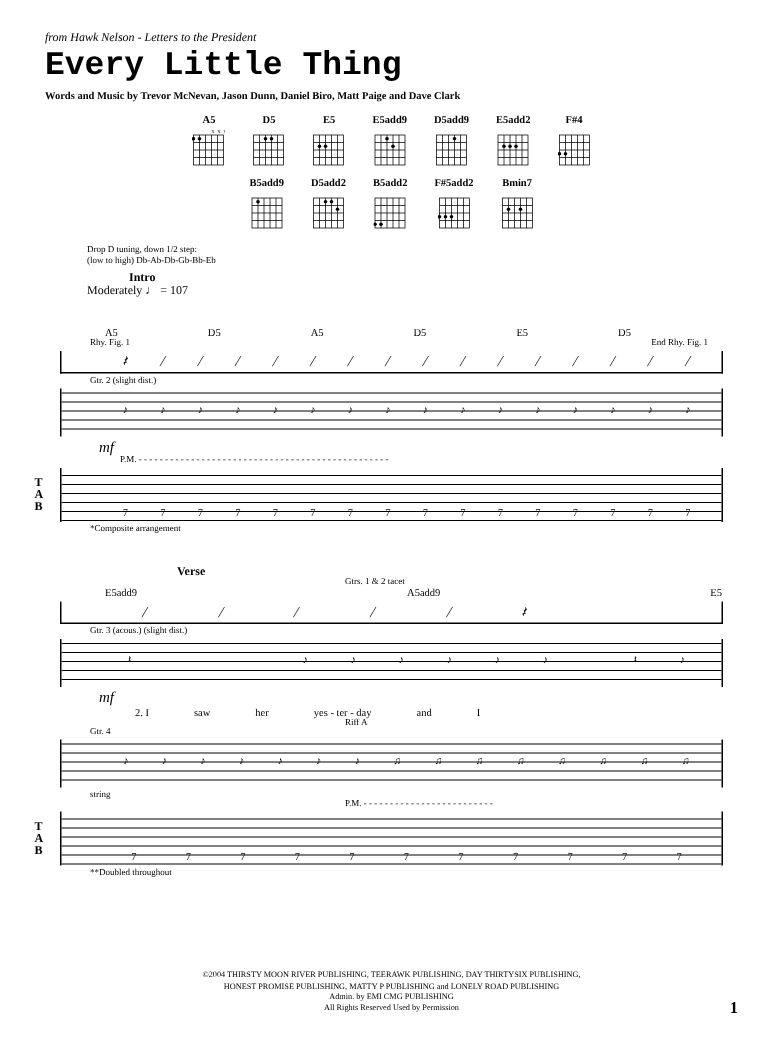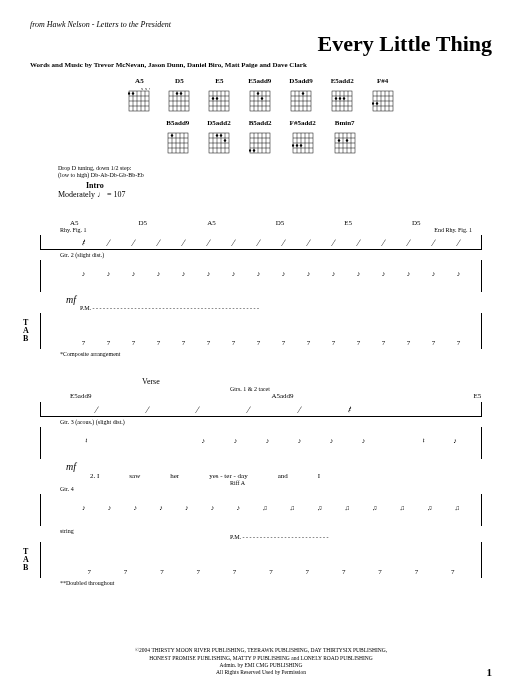--- a/index.html
+++ b/index.html
@@ -13,25 +13,25 @@
     box-sizing: border-box;
     position: relative;
   }
   .source-line {
     text-align: left;
     font-size: 8px;
     font-style: italic;
     margin-bottom: 2px;
   }
   .title {
-    text-align: right;
+    text-align: left;
     font-size: 22px;
     font-weight: bold;
     margin: 2px 0 4px 0;
-    font-family: Liberation Serif, serif;
+    font-family: Liberation Mono, monospace;
   }
   .credits {
     text-align: left;
     font-size: 7px;
     font-weight: bold;
     margin-bottom: 8px;
   }
   .chord-row {
     display: flex;
     justify-content: center;
@@ -461,21 +461,21 @@
       <span>7</span>
       <span>7</span>
       <span>7</span>
       <span>7</span>
     </div>
   </div>
   <div class="footnote">*Composite arrangement</div>
 </div>
 
 <div class="staff-block">
-  <div style="margin-left:112px;font-size:8px;font-weight:normal;">Verse</div>
+  <div style="margin-left:88px;font-size:8px;font-weight:bold;">Verse</div>
   <div class="gtr-label" style="margin-left:200px;">Gtrs. 1 &amp; 2 tacet</div>
   <div class="chord-labels">
     <span>E5add9</span>
     <span style="margin-left:120px;">A5add9</span>
     <span style="margin-left:120px;">E5</span>
   </div>
   <div class="staff" style="height:14px;background:none;border-bottom:1px solid #000;">
     <div class="slash-notes">
       <span class="slash">/</span>
         <span class="slash">/</span>

